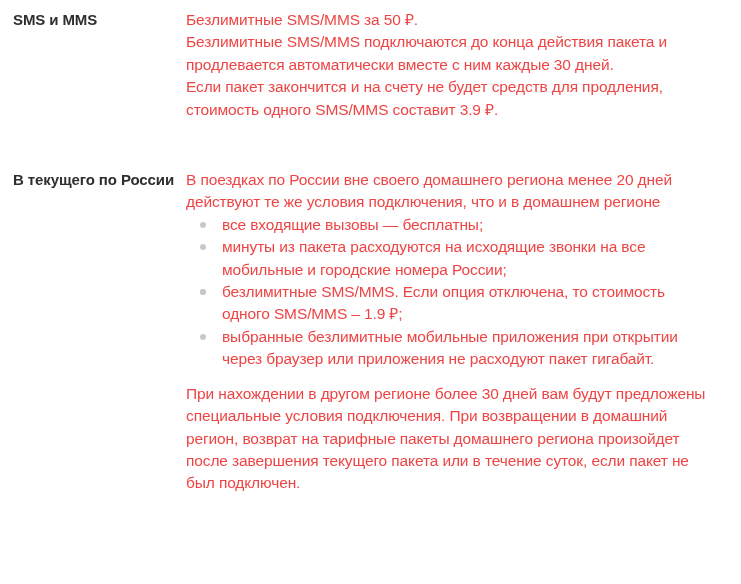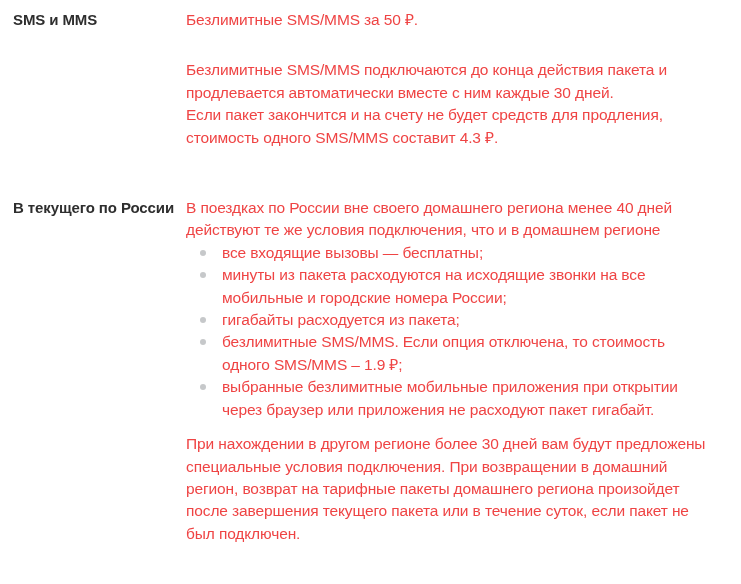--- a/index.html
+++ b/index.html
@@ -30,21 +30,21 @@
   }
   .content {
     font-family: "Liberation Sans", sans-serif;
     font-size: 15.5px;
     line-height: 22.4px;
     letter-spacing: -0.12px;
     color: #ef4444;
     max-width: 552px;
   }
   .block { margin: 0; }
-  .block-paragraph + .block { margin-top: 28px; }
+  .block-paragraph + .block { }
   .block-paragraph + .block-list { margin-top: 0; }
   .block-list + .block { margin-top: 6px; }
   ul.block-list {
     list-style: none;
     margin: 12px;
     padding: 0;
   }
   ul.block-list li {
     position: relative;
     padding-left: 24px;
@@ -65,43 +65,42 @@
 <main class="doc">
 
   <div class="label">SMS и MMS</div>
 
   <div class="content">
     <div class="block block-paragraph">
       <div class="line">Безлимитные SMS/MMS за 50 ₽.</div>
     </div>
     <div class="block block-paragraph">
       <div class="line">Безлимитные SMS/MMS подключаются до конца действия пакета и продлевается автоматически вместе с ним каждые 30 дней.</div>
-      <div class="line">Если пакет закончится и на счету не будет средств для продления, стоимость одного SMS/MMS составит 4.3 ₽.</div>
+      <div class="line">Если пакет закончится и на счету не будет средств для продления, стоимость одного SMS/MMS составит 3.9 ₽.</div>
     </div>
   </div>
 
   <div class="label">В текущего по России</div>
 
   <div class="content">
     <div class="block block-paragraph">
-      <div class="line">В поездках по России вне своего домашнего региона менее 40 дней действуют те же условия подключения, что и в домашнем регионе</div>
+      <div class="line">В поездках по России вне своего домашнего региона менее 20 дней действуют те же условия подключения, что и в домашнем регионе</div>
     </div>
 
     <ul class="block block-list">
       <li>
         <span class="bullet"></span>
         <span class="li-text">все входящие вызовы — бесплатны;</span>
       </li>
       <li>
         <span class="bullet"></span>
         <span class="li-text">минуты из пакета расходуются на исходящие звонки на все мобильные и городские номера России;</span>
       </li>
       <li>
         <span class="bullet"></span>
-        <span class="li-text">гигабайты расходуется из пакета;</span>
       </li>
       <li>
         <span class="bullet"></span>
         <span class="li-text">безлимитные SMS/MMS. Если опция отключена, то стоимость одного SMS/MMS – 1.9 ₽;</span>
       </li>
       <li>
         <span class="bullet"></span>
         <span class="li-text">выбранные безлимитные мобильные приложения при открытии через браузер или приложения не расходуют пакет гигабайт.</span>
       </li>
     </ul>

